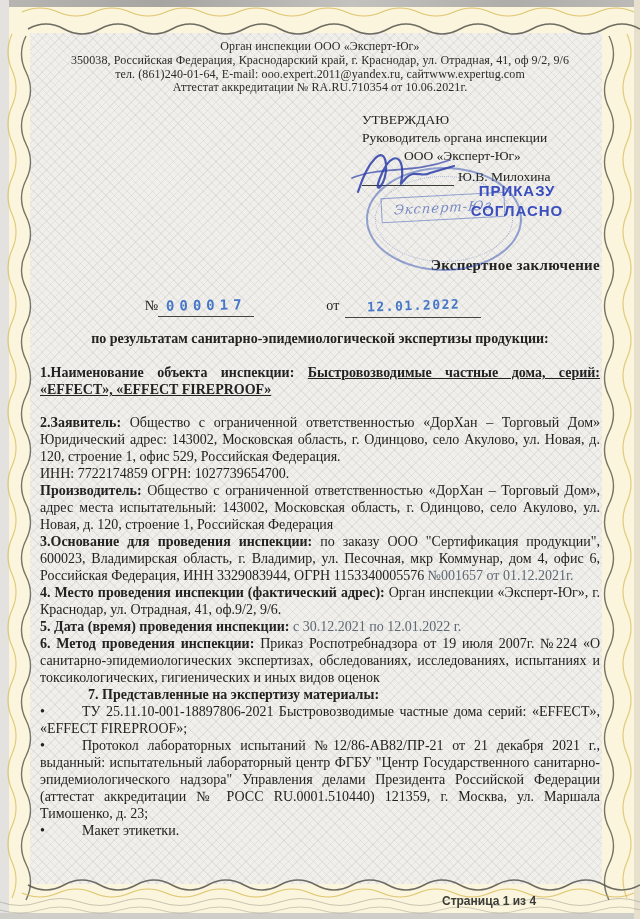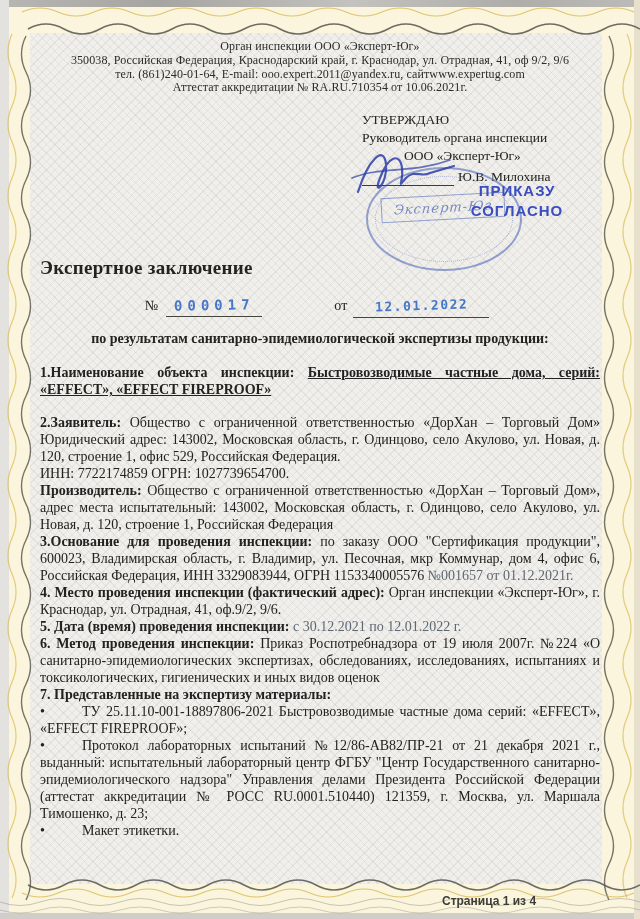--- a/index.html
+++ b/index.html
@@ -43,27 +43,27 @@
   .round-stamp{position:absolute;left:366px;top:167px;width:152px;height:100px;
     border:2.5px solid rgba(52,82,180,.5);border-radius:50%;z-index:3;}
   .round-stamp .inner-ring{position:absolute;left:7px;top:7px;right:7px;bottom:7px;
     border:1px dotted rgba(52,82,180,.35);border-radius:50%;}
   .stamp-label-box{position:absolute;left:13px;top:26px;width:122px;height:23px;
     border:1.8px solid rgba(52,82,180,.5);transform:rotate(-3deg);
     display:flex;align-items:center;justify-content:center;}
   .stamp-label{font-style:italic;font-family:"DejaVu Serif", serif;font-size:13px;
     color:rgba(45,75,175,.62);letter-spacing:1px;transform:skewX(-8deg);}
 
-  .doc-title{position:absolute;left:40px;top:257px;width:560px;text-align:left;
-    font-weight:bold;font-size:19px;letter-spacing:.3px;}
+  .doc-title{position:absolute;left:40px;top:257px;width:560px;text-align:right;
+    font-weight:bold;font-size:15px;letter-spacing:.3px;}
 
   .number-line{position:absolute;left:40px;top:297px;width:560px;font-size:14px;white-space:nowrap;}
   .num-label{margin-left:105px;}
   .uline{display:inline-block;border-bottom:1.3px solid #45453f;text-align:center;height:19px;}
-  .u-num{width:96px;margin-left:8px;}
+  .u-num{width:96px;}
   .u-date{width:136px;margin-left:6px;}
   .serial{font-family:"DejaVu Sans Mono", monospace;font-size:14px;font-weight:bold;
     color:#4677c8;letter-spacing:5px;display:inline-block;transform:rotate(-1deg);}
   .date-stamp{font-family:"DejaVu Sans Mono", monospace;font-size:13px;font-weight:bold;
     color:#4677c8;letter-spacing:1.5px;display:inline-block;transform:rotate(-2deg);}
   .date-label{margin-left:72px;}
 
   .doc-subtitle{position:absolute;left:40px;top:331px;width:560px;text-align:center;
     font-weight:bold;font-size:14px;}
 
@@ -152,21 +152,21 @@
     <p><b class="lbl">Производитель:</b> <span>Общество с ограниченной ответственностью «ДорХан – Торговый Дом», адрес места испытательный: 143002, Московская область, г. Одинцово, село Акулово, ул. Новая, д. 120, строение 1, Российская Федерация</span></p>
 
     <p><b class="lbl">3.Основание для проведения инспекции:</b> <span>по заказу ООО "Сертификация продукции", 600023, Владимирская область, г. Владимир, ул. Песочная, мкр Коммунар, дом 4, офис 6, Российская Федерация, ИНН 3329083944, ОГРН 1153340005576</span> <span class="faint">№001657 от 01.12.2021г.</span></p>
 
     <p><b class="lbl">4. Место проведения инспекции (фактический адрес):</b> <span>Орган инспекции «Эксперт-Юг», г. Краснодар, ул. Отрадная, 41, оф.9/2, 9/6.</span></p>
 
     <p style="text-align:left;"><b class="lbl">5. Дата (время) проведения инспекции:</b> <span class="faint">с 30.12.2021 по 12.01.2022 г.</span></p>
 
     <p><b class="lbl">6. Метод проведения инспекции:</b> <span>Приказ Роспотребнадзора от 19 июля 2007г. №224 «О санитарно-эпидемиологических экспертизах, обследованиях, исследованиях, испытаниях и токсикологических, гигиенических и иных видов оценок</span></p>
 
-    <p style="text-align:left;"><b class="lbl">7. Представленные на экспертизу материалы:</b></p>
+    <p style="text-align:left;margin-left:48px;"><b class="lbl">7. Представленные на экспертизу материалы:</b></p>
 
     <p class="bullet"><span class="marker">•</span><span>ТУ 25.11.10-001-18897806-2021 Быстровозводимые частные дома серий: «EFFECT», «EFFECT FIREPROOF»;</span></p>
     <p class="bullet"><span class="marker">•</span><span>Протокол лабораторных испытаний №12/86-АВ82/ПР-21 от 21 декабря 2021 г., выданный: испытательный лабораторный центр ФГБУ "Центр Государственного санитарно-эпидемиологического надзора" Управления делами Президента Российской Федерации (аттестат аккредитации № РОСС RU.0001.510440) 121359, г. Москва, ул. Маршала Тимошенко, д. 23;</span></p>
     <p class="bullet"><span class="marker">•</span><span>Макет этикетки.</span></p>
   </div>
 
   <div class="footer-note">Страница 1 из 4</div>
 
 </div>
 

